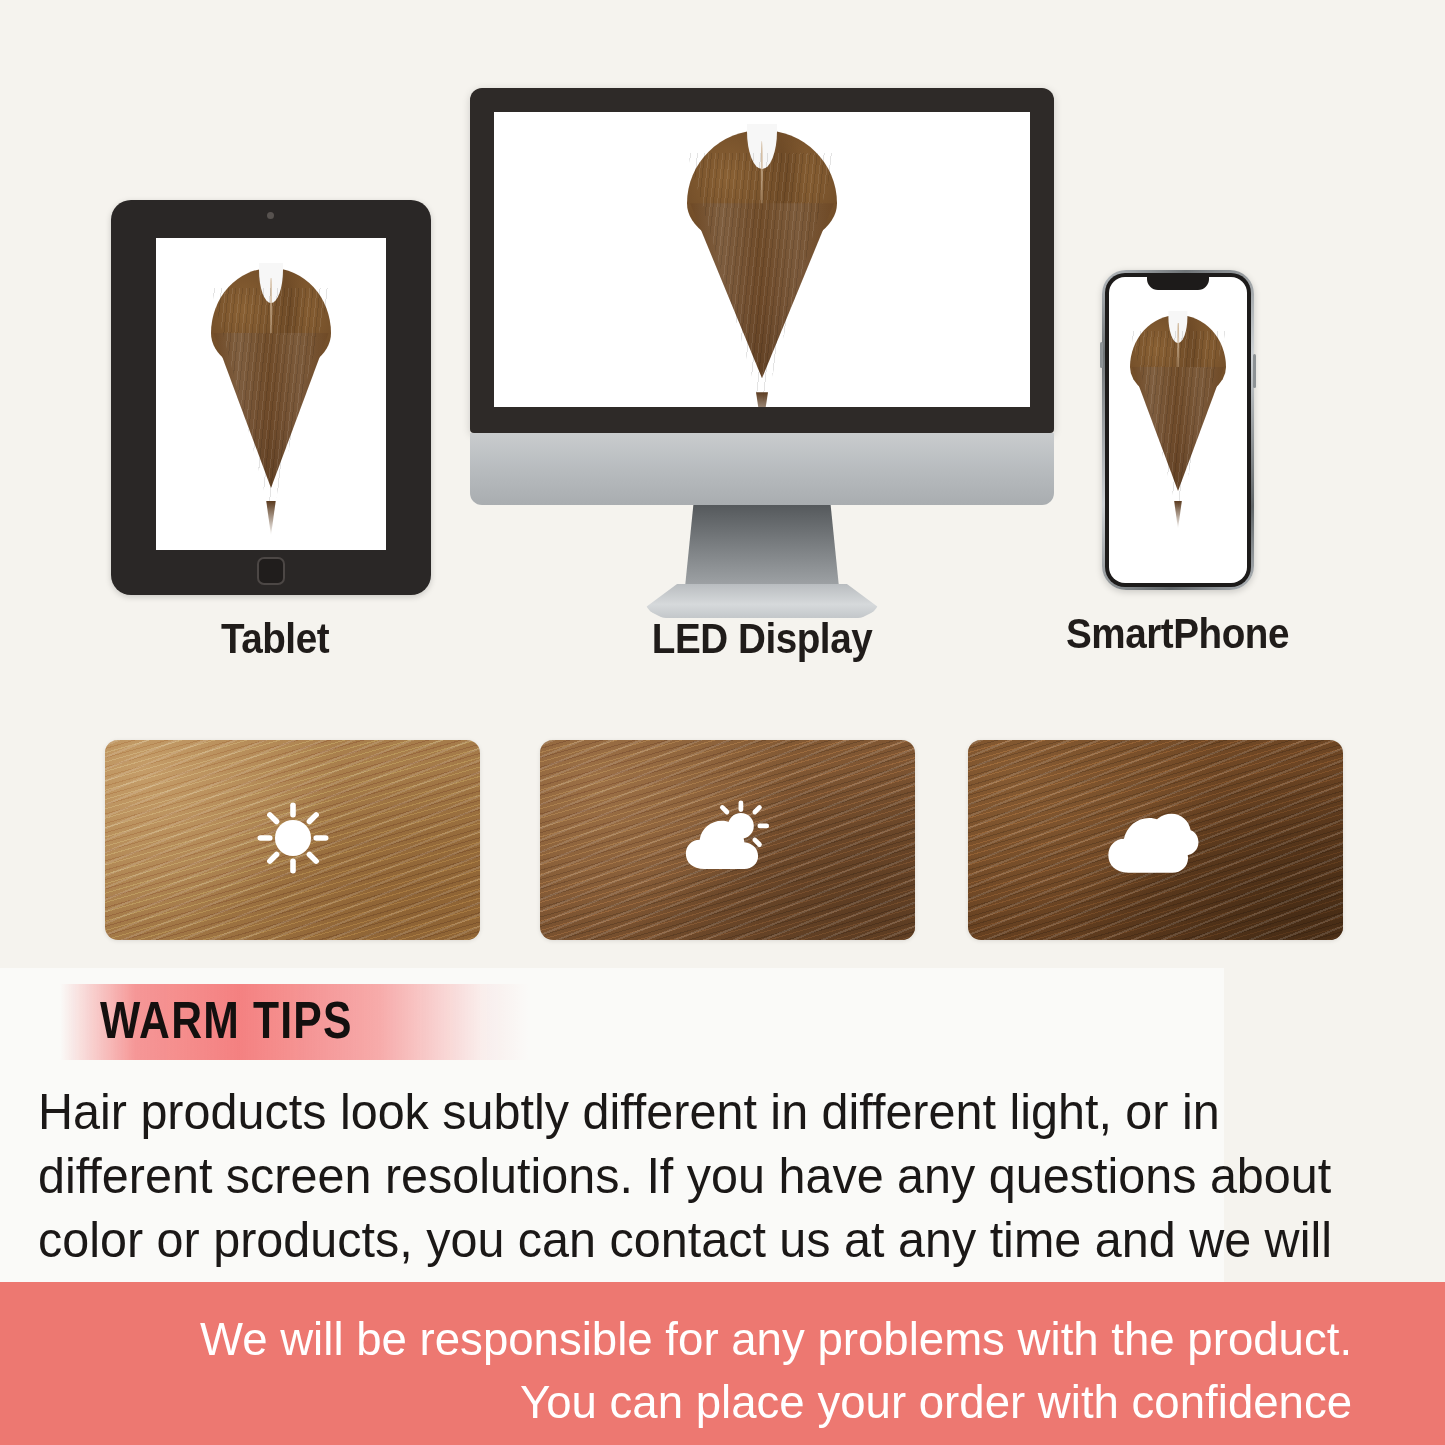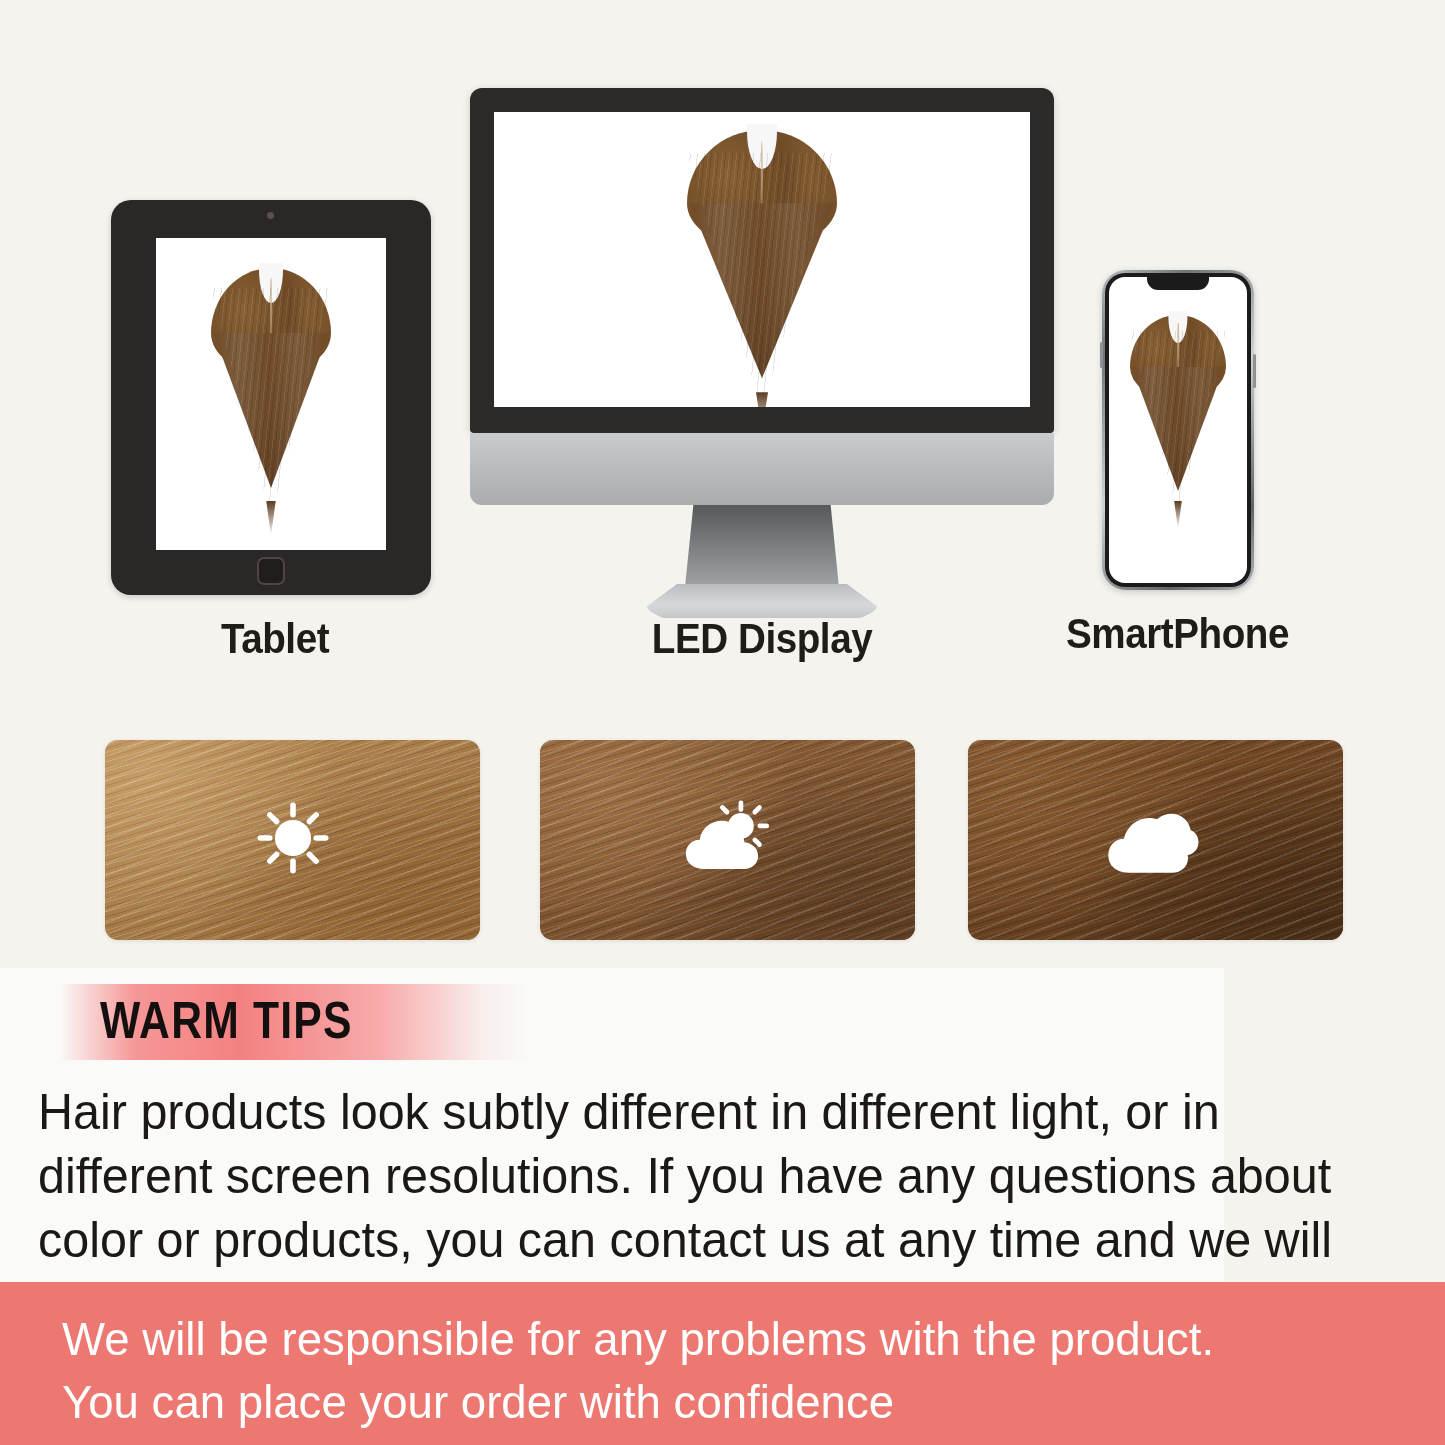--- a/index.html
+++ b/index.html
@@ -285,20 +285,21 @@
     transform: scaleX(0.97);
     transform-origin: left top;
   }
 
   
   .banner {
     position: absolute;
     left: 0; top: 1282px;
     width: 1445px; height: 163px;
     background: #ED7871;
+    text-align: right;
   }
   .banner-text {
     position: absolute;
     left: 62px; top: 26px;
     width: 1330px;
     font-family: "Liberation Sans Narrow", "Liberation Sans", sans-serif;
     font-size: 47px;
     line-height: 1.33;
     color: #FFFFFF;
     transform: scaleX(0.97);

